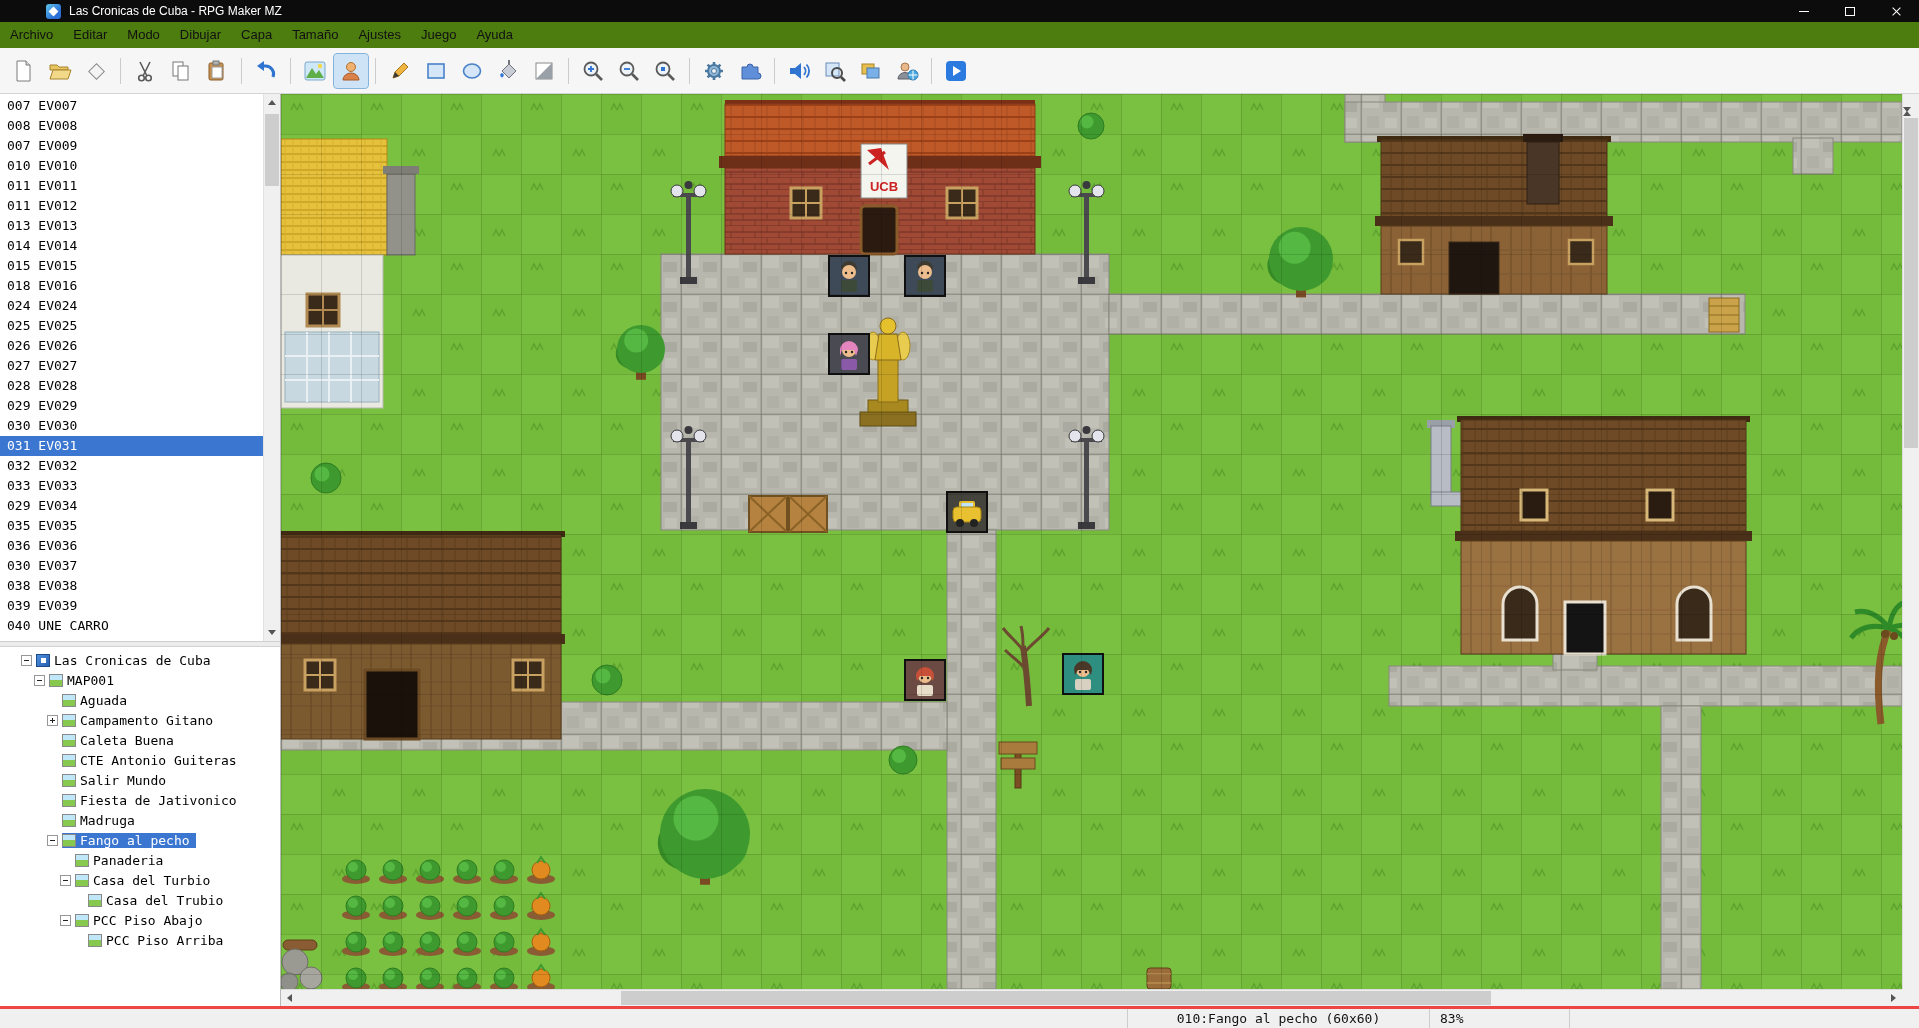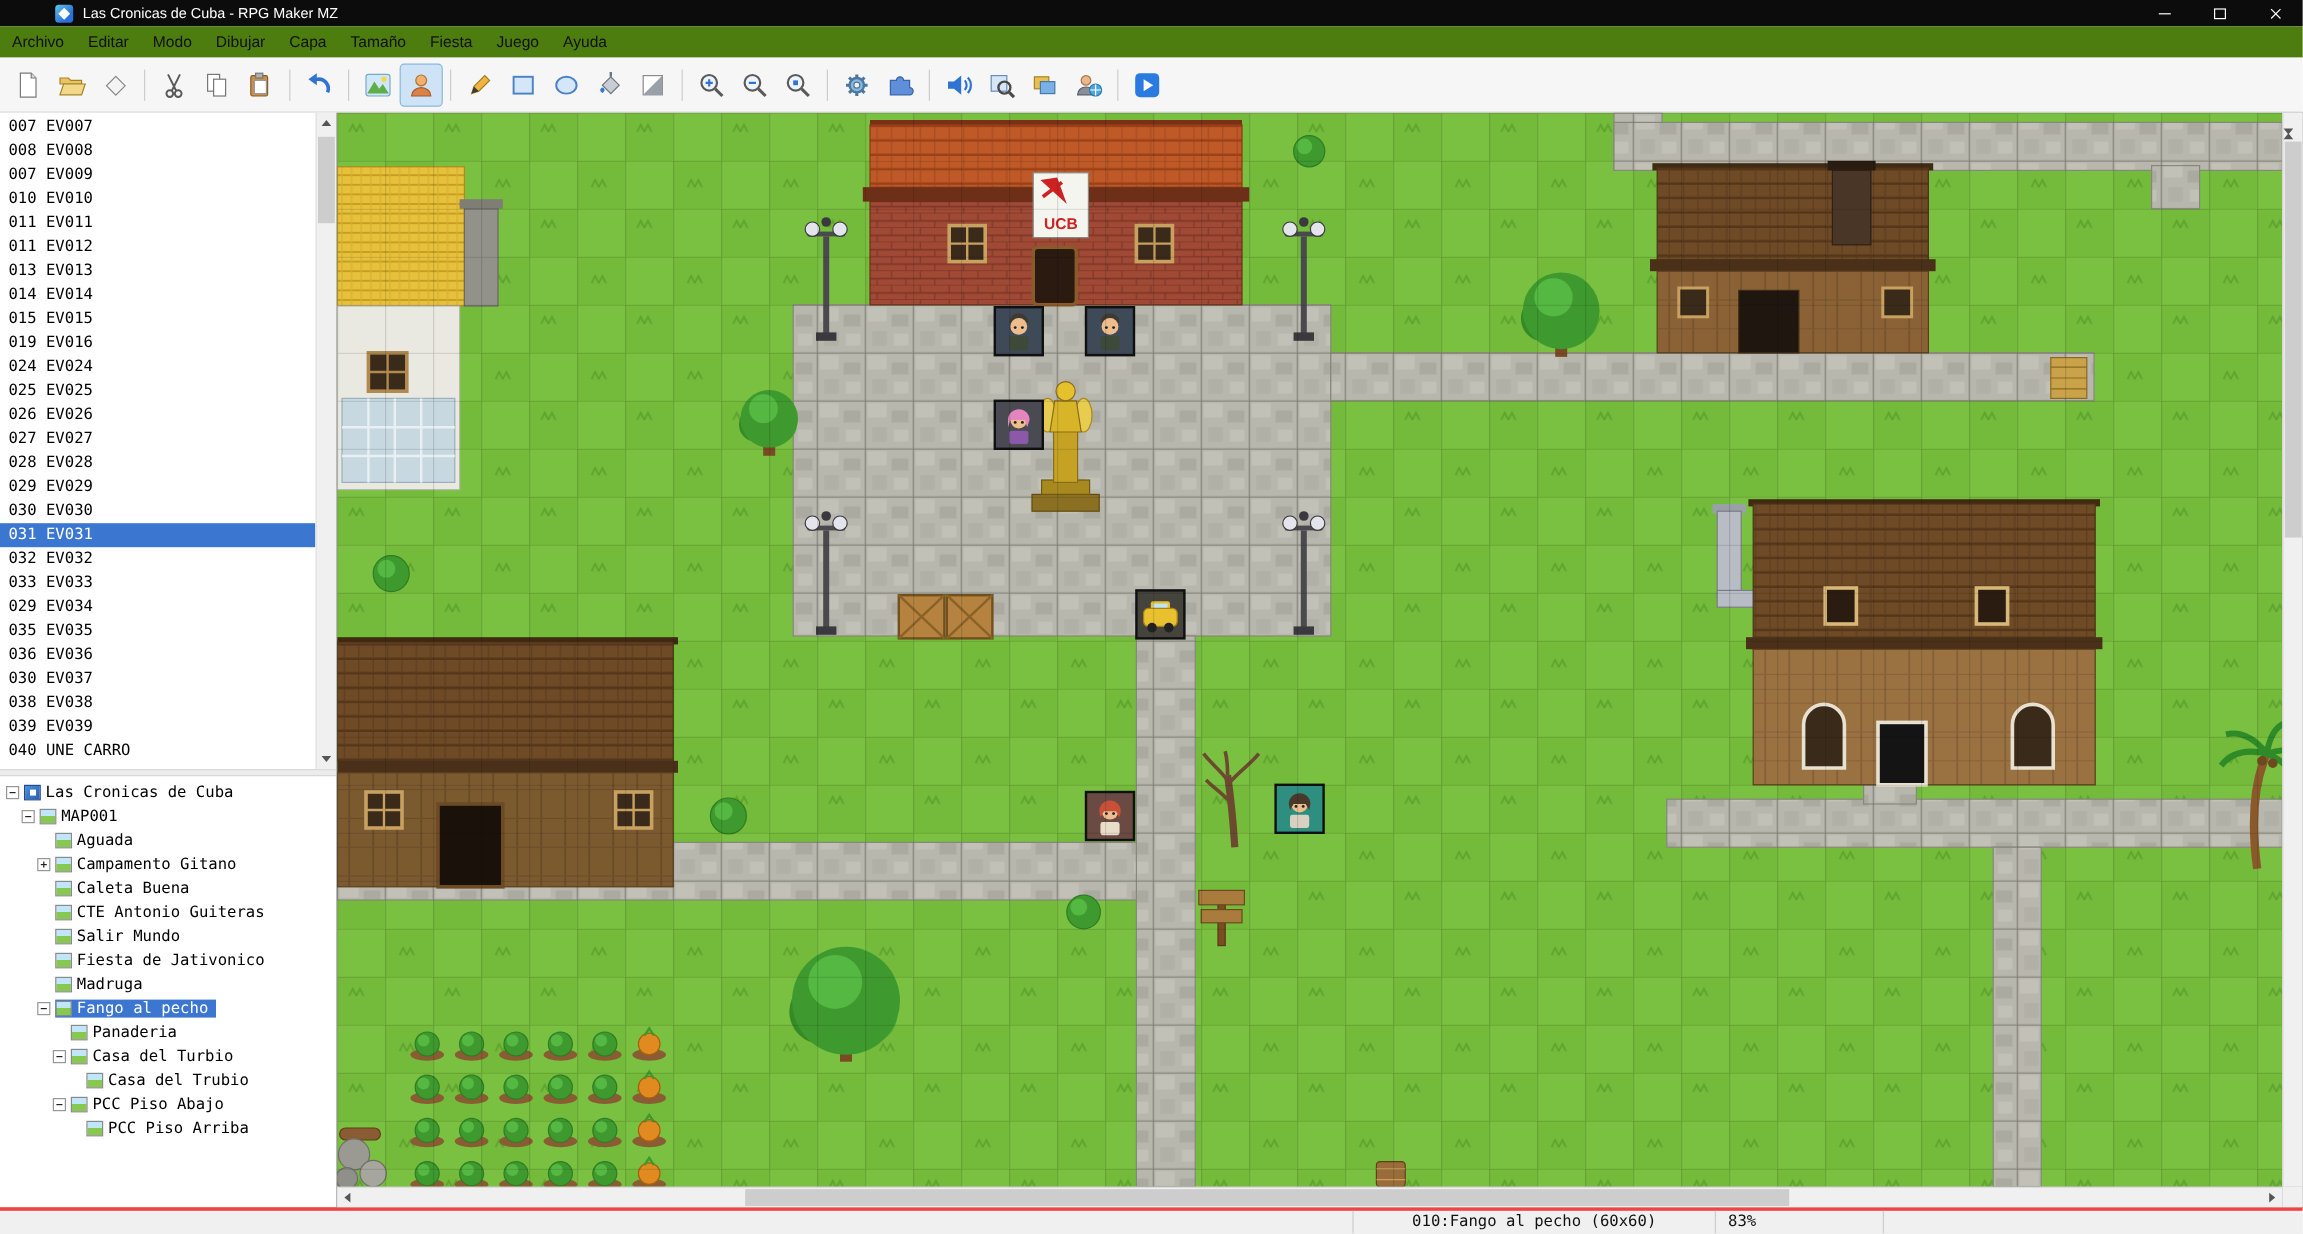--- a/index.html
+++ b/index.html
@@ -50,21 +50,21 @@
   .tri-dn { width:0;height:0;border-left:4px solid transparent;border-right:4px solid transparent;border-top:5px solid #555; }
   .tri-lf { width:0;height:0;border-top:4px solid transparent;border-bottom:4px solid transparent;border-right:5px solid #555; }
   .tri-rt { width:0;height:0;border-top:4px solid transparent;border-bottom:4px solid transparent;border-left:5px solid #555; }
   .vthumb { position:absolute; left:1px; width:14px; background:#cdcdcd; }
 
   .splitter { height:5px; background:#ececec; border-bottom:1px solid #d2d2d2; flex:none; }
 
   
   .tree { flex:1; background:#fff; padding-top:3px; overflow:hidden;
           font-family:"DejaVu Sans Mono",monospace; font-size:13px; color:#000; }
-  .tree-row { height:20px; display:flex; align-items:center; padding-left:5px; }
+  .tree-row { height:20px; display:flex; align-items:center; padding-left:21px; }
   .exp { width:11px; height:11px; border:1px solid #979797; background:#fff; position:relative; margin-right:4px; flex:none; }
   .exp::before { content:''; position:absolute; left:2px; right:2px; top:4px; height:1px; background:#222; }
   .exp.plus::after { content:''; position:absolute; top:2px; bottom:2px; left:4px; width:1px; background:#222; }
   .exp-sp { width:15px; flex:none; }
   .map-icon { width:14px; height:13px; border:1px solid #8a8a8a; flex:none; margin-right:4px;
               background:linear-gradient(180deg,#bfe6f9 0%,#bfe6f9 45%,#86c94e 45%,#86c94e 100%); }
   .game-icon { width:14px; height:13px; border:1px solid #1f4a8a; flex:none; margin-right:4px; position:relative;
                background:linear-gradient(135deg,#4a90e0,#2a5fb0); }
   .game-icon::after { content:''; position:absolute; left:4px; top:3px; width:5px; height:5px; background:#fff; }
   .hl { display:flex; align-items:center; padding:0 3px 0 0; }
@@ -109,21 +109,21 @@
       </div>
   </div>
 
   <div class="menubar" id="menu-items">
       <div class="menu-item">Archivo</div>
       <div class="menu-item">Editar</div>
       <div class="menu-item">Modo</div>
       <div class="menu-item">Dibujar</div>
       <div class="menu-item">Capa</div>
       <div class="menu-item">Tamaño</div>
-      <div class="menu-item">Fiesta</div>
+      <div class="menu-item">Ajustes</div>
       <div class="menu-item">Juego</div>
       <div class="menu-item">Ayuda</div>
     </div>
 
   <div class="toolbar">
     <div class="tb-btn">
         <svg width="26" height="26">
           <path d="M6 3 H15 L19 7 V23 H6 Z" fill="#fff" stroke="#7a7a7a"></path>
           <path d="M15 3 L15 7 H19" fill="#ddd" stroke="#7a7a7a"></path>
         </svg>
@@ -291,21 +291,21 @@
         <div class="list-rows" id="event-rows">
             <div class="list-row">007 EV007</div>
             <div class="list-row">008 EV008</div>
             <div class="list-row">007 EV009</div>
             <div class="list-row">010 EV010</div>
             <div class="list-row">011 EV011</div>
             <div class="list-row">011 EV012</div>
             <div class="list-row">013 EV013</div>
             <div class="list-row">014 EV014</div>
             <div class="list-row">015 EV015</div>
-            <div class="list-row">019 EV016</div>
+            <div class="list-row">018 EV016</div>
             <div class="list-row">024 EV024</div>
             <div class="list-row">025 EV025</div>
             <div class="list-row">026 EV026</div>
             <div class="list-row">027 EV027</div>
             <div class="list-row">028 EV028</div>
             <div class="list-row">029 EV029</div>
             <div class="list-row">030 EV030</div>
             <div class="list-row selected">031 EV031</div>
             <div class="list-row">032 EV032</div>
             <div class="list-row">033 EV033</div>

